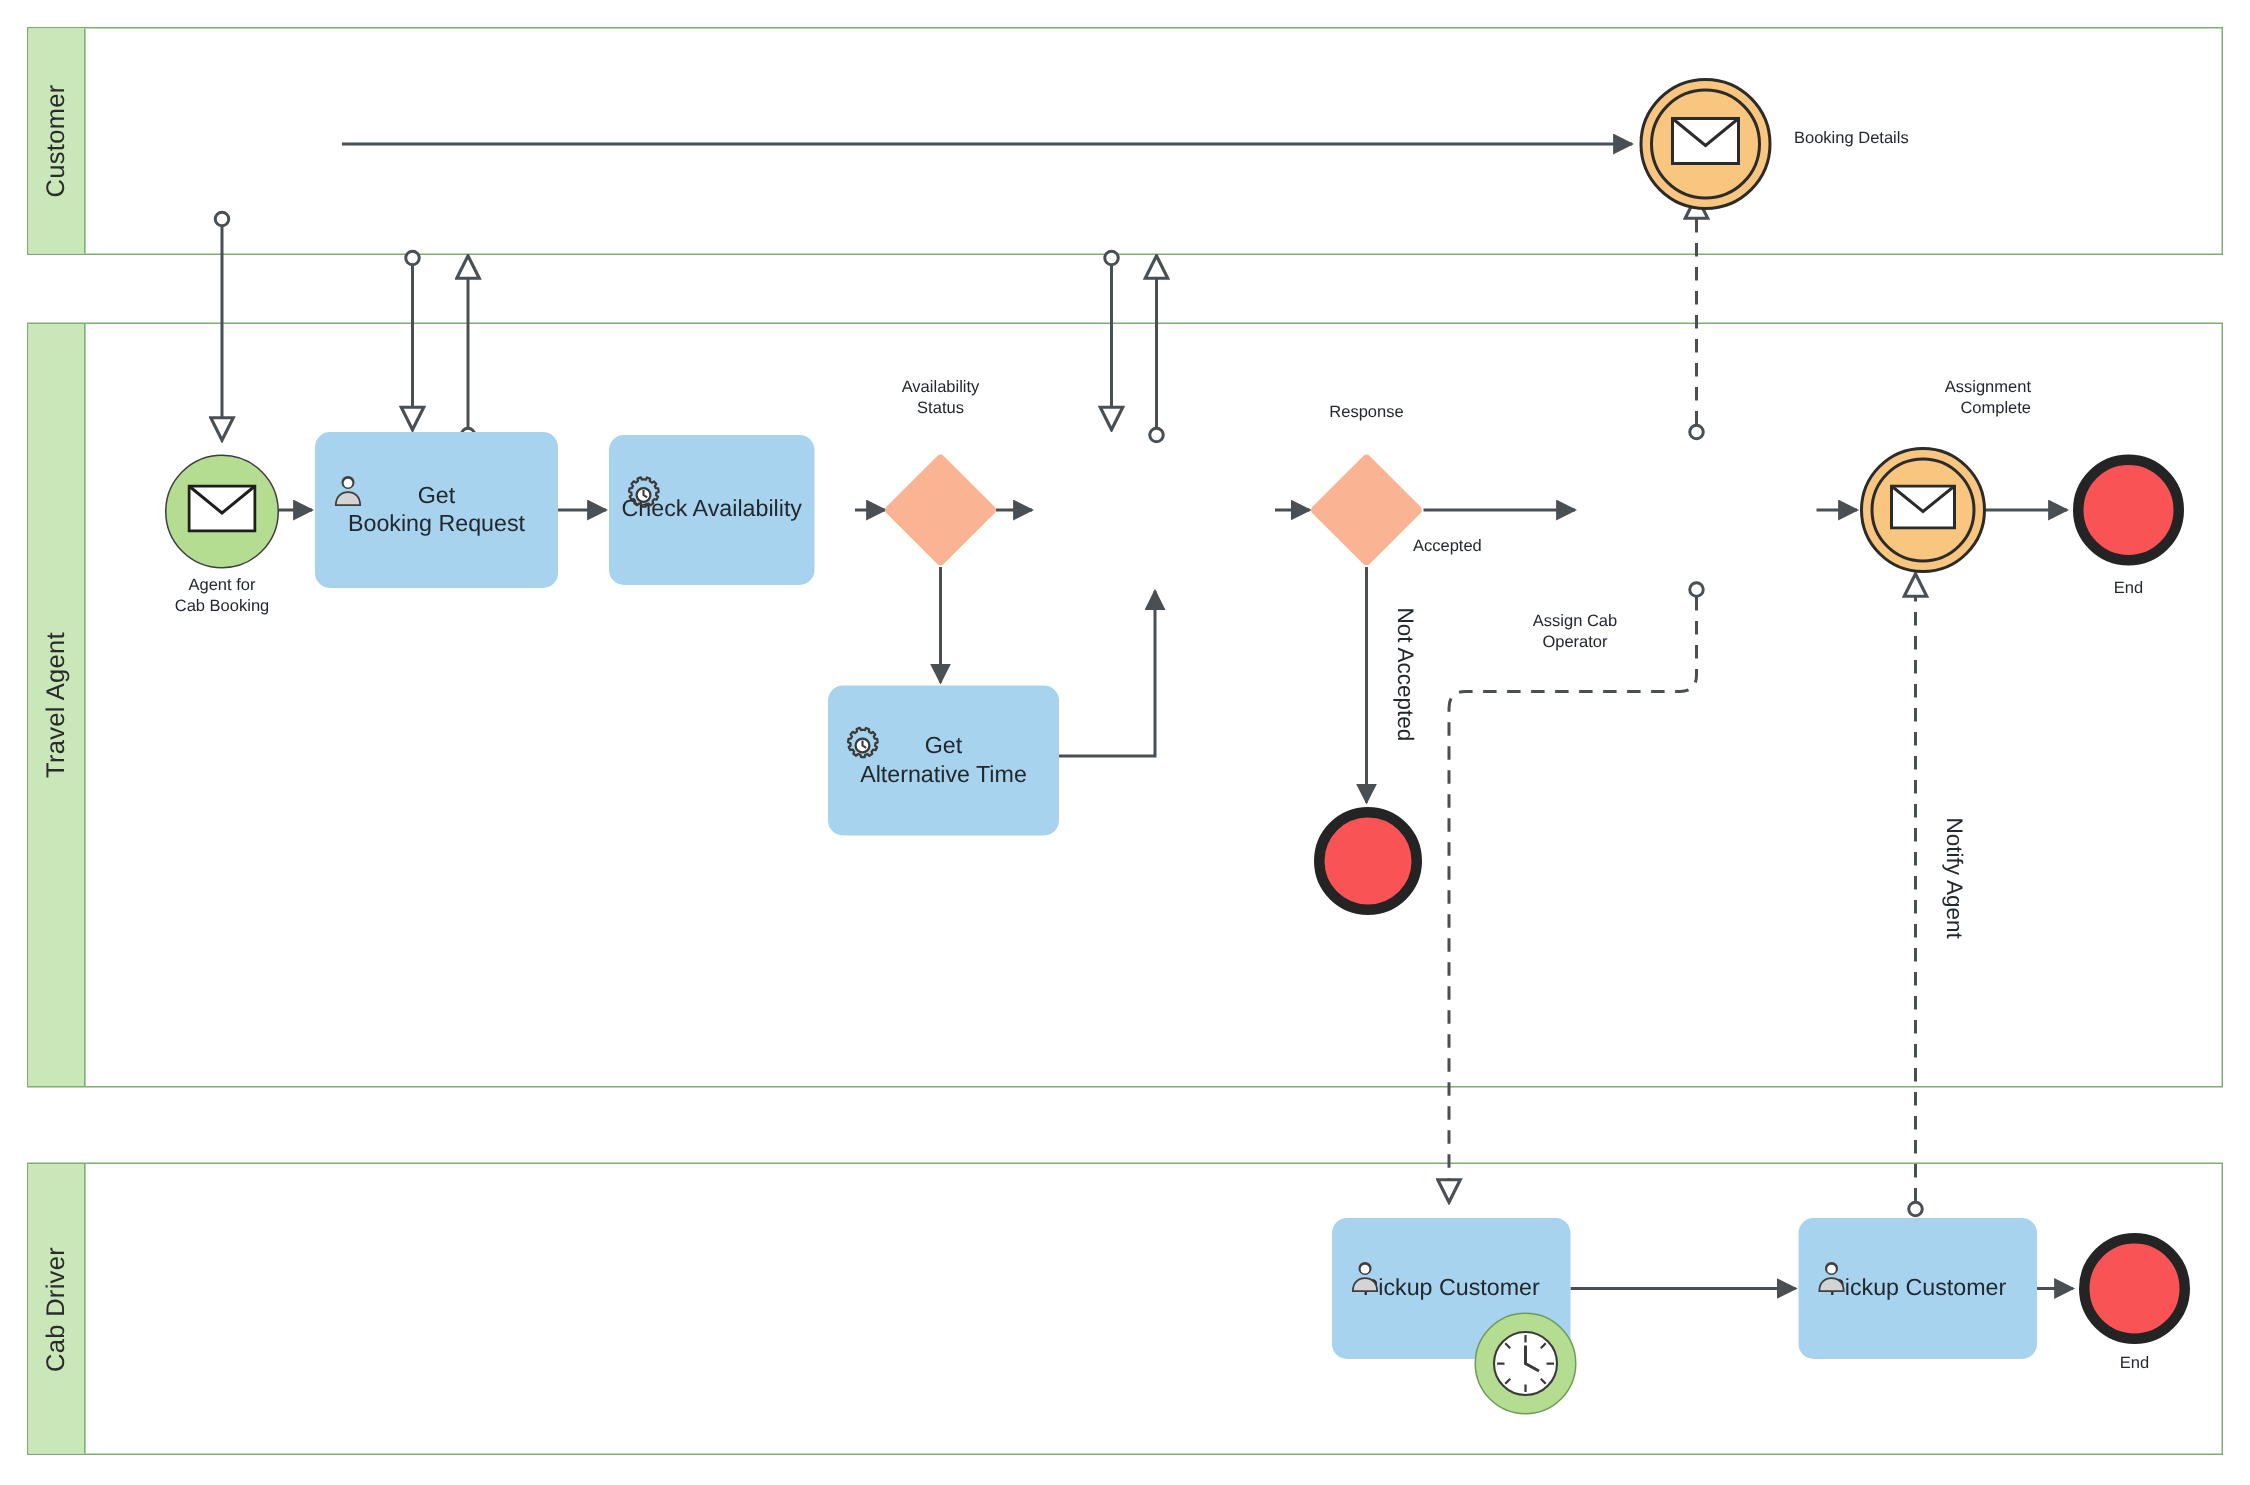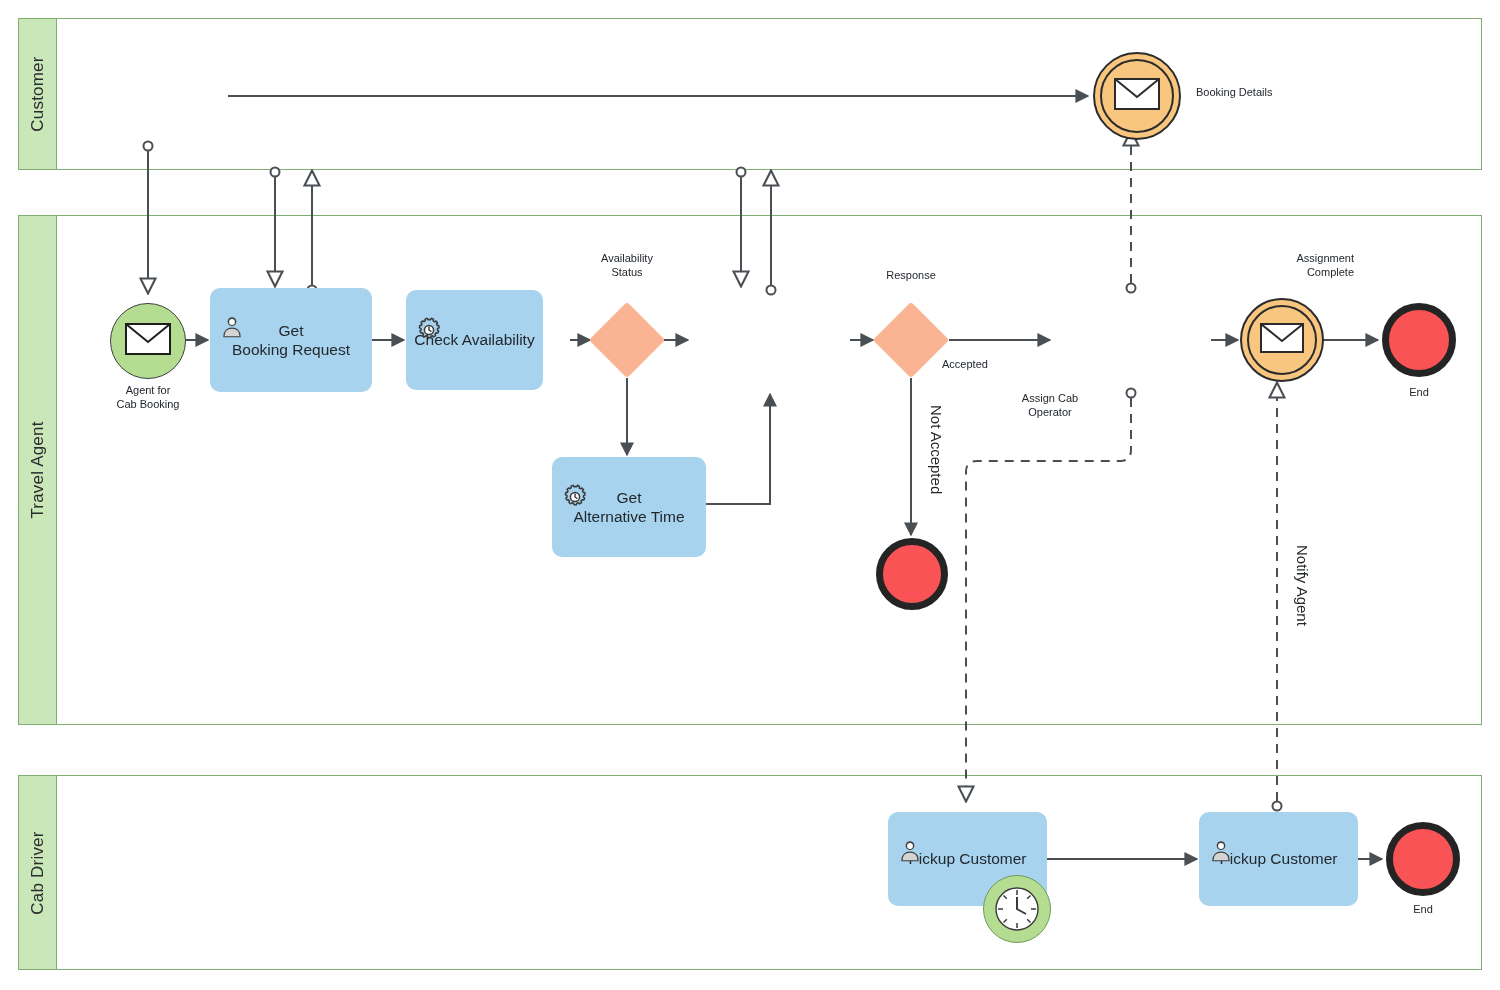--- a/index.html
+++ b/index.html
@@ -283,21 +283,21 @@
 Alternative Time</span>
   </div>
 
   <div class="gateway" style="left:884px; top:313px; width:54px; height:54px;"></div>
   <div class="lbl" style="left:841px; top:269px; width:140px;">Response</div>
 
   <div class="lbl" style="left:942px; top:358px; width:120px; text-align:left;">Accepted</div>
 
   <div class="lbl-rot" style="left:945px; top:405px; transform: rotate(90deg);">Not Accepted</div>
 
-  <div class="lbl" style="left:985px; top:392px; width:130px;">Assign Cab
+  <div class="lbl" style="left:985px; top:408px; width:130px;">Assign Cab
 Operator</div>
 
   <div class="lbl-rot" style="left:1311px; top:545px; transform: rotate(90deg);">Notify Agent</div>
 
   <div class="event end-event" style="left:876px; top:538px; width:72px; height:72px;"></div>
 
 
   <div class="event inter-event" style="left:1240px; top:298px; width:84px; height:84px;">
     <span class="inner-ring"></span>
     <span class="envelope">

